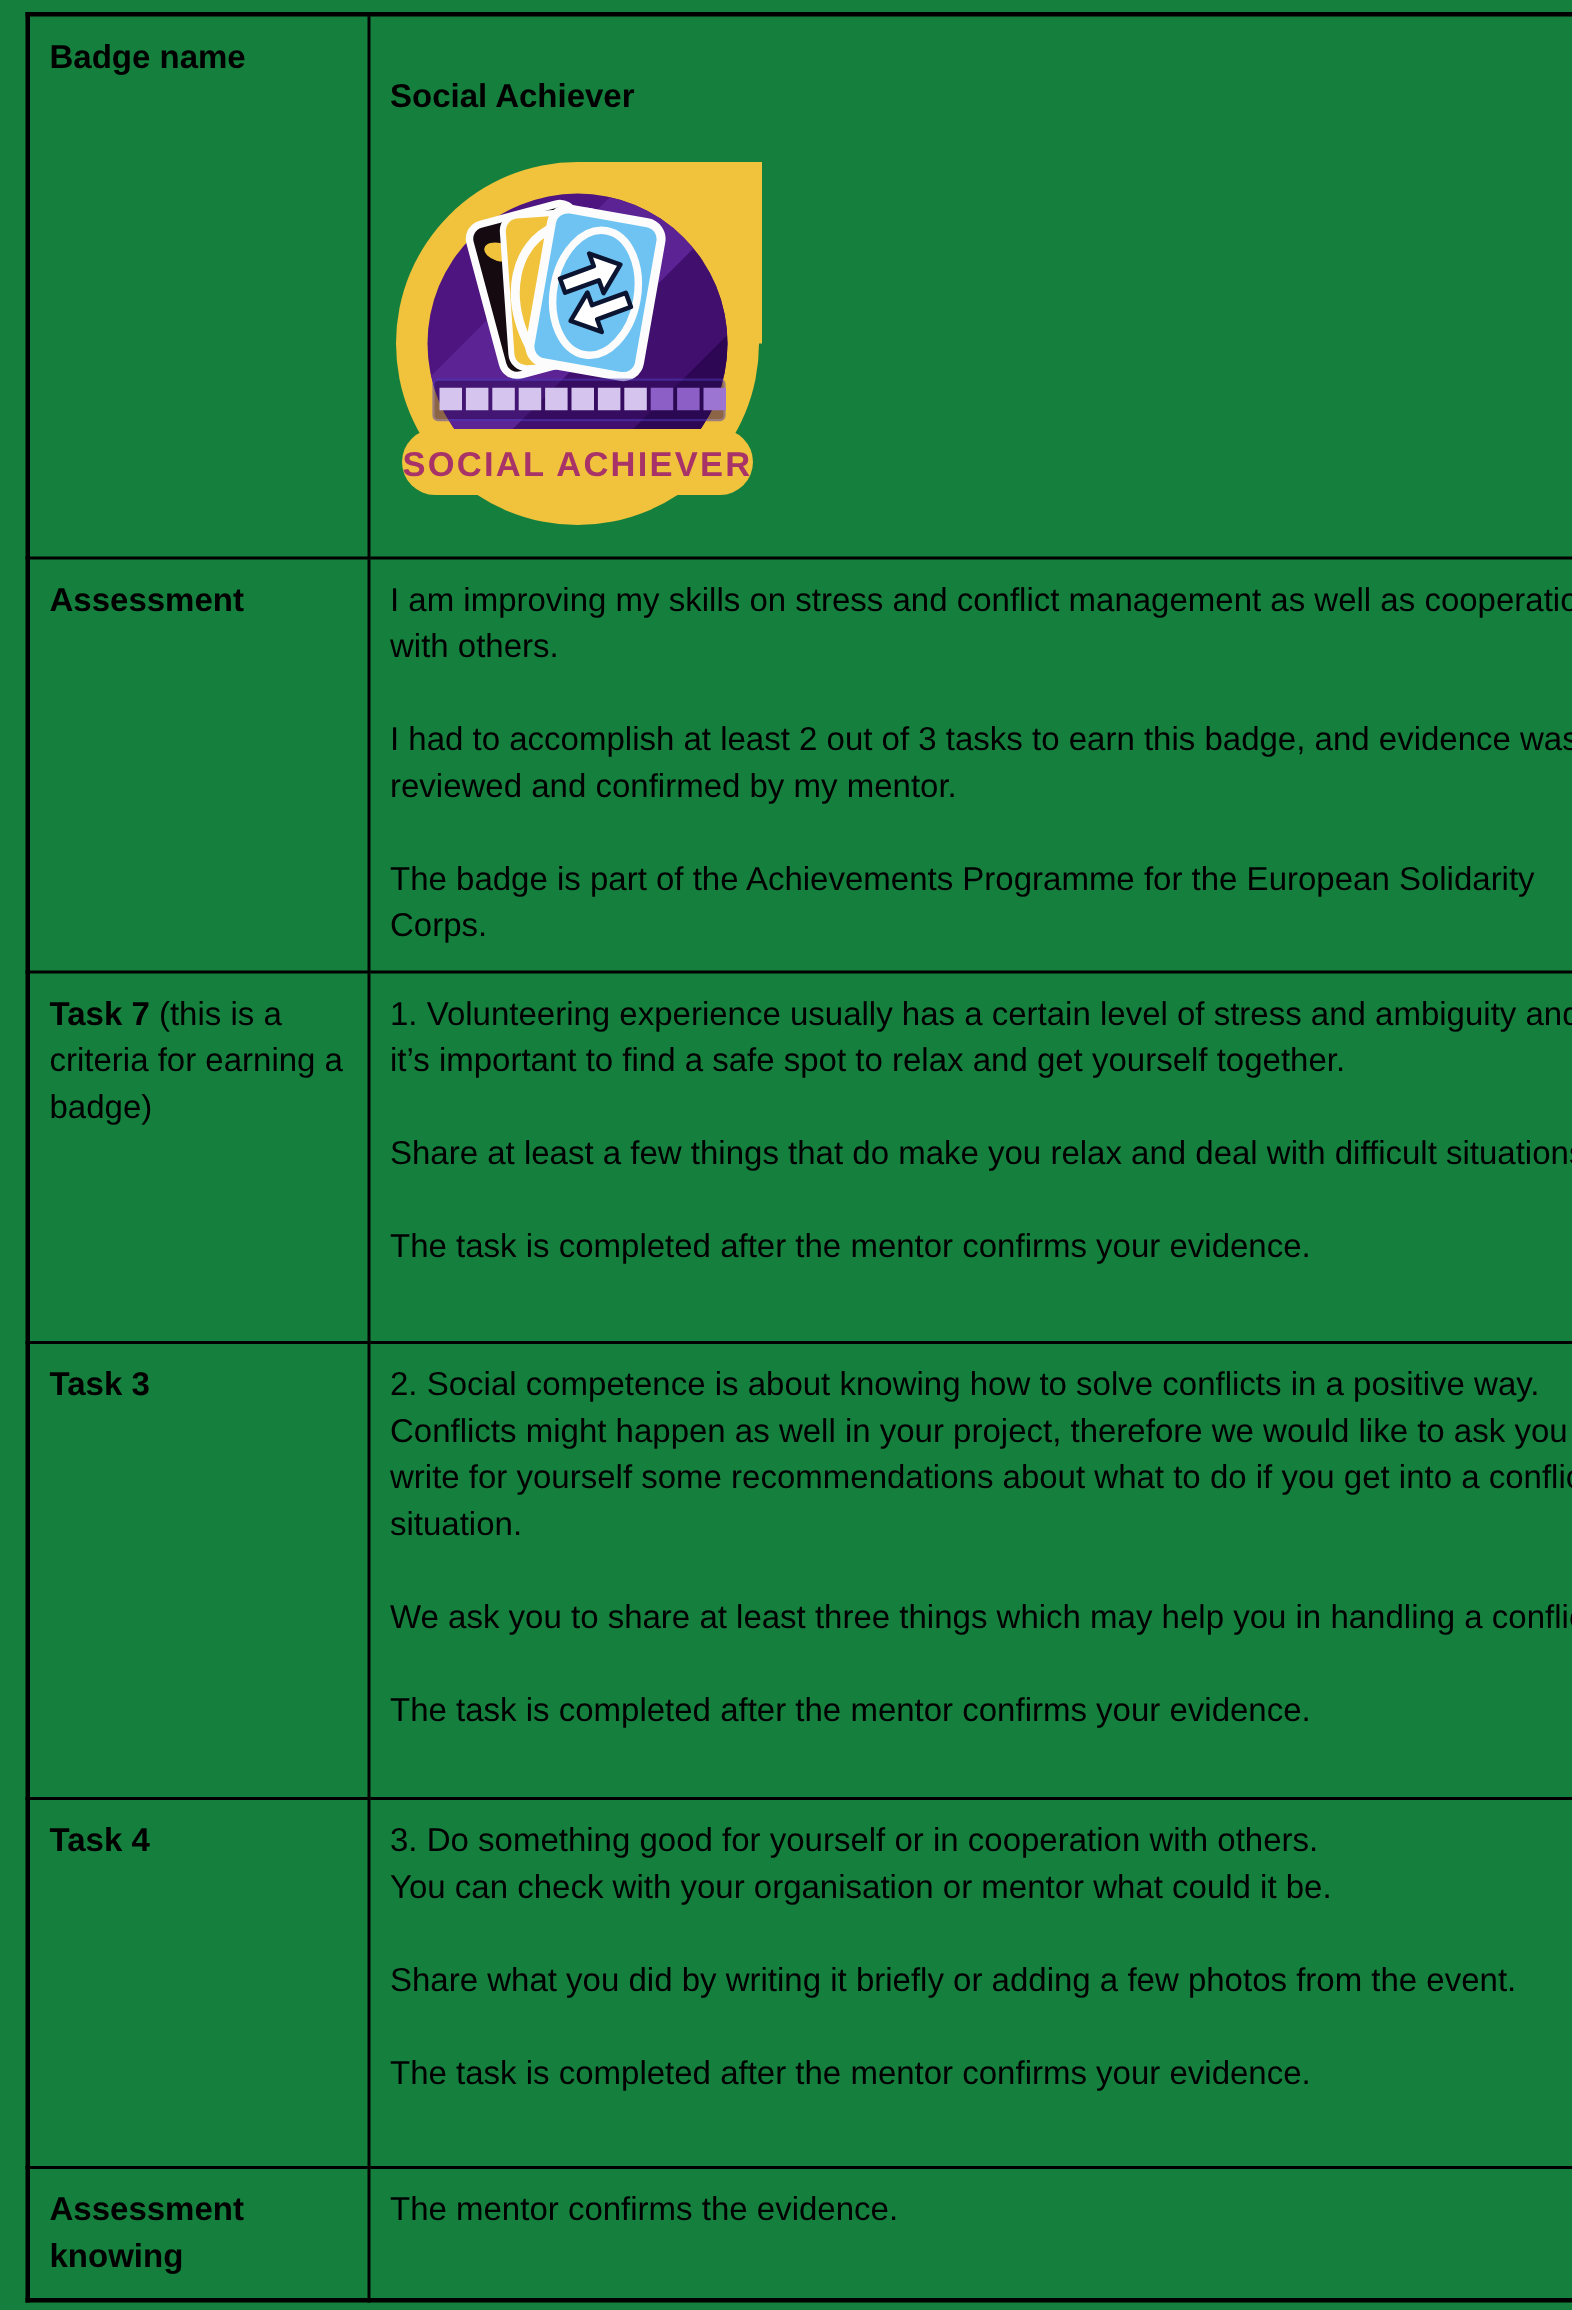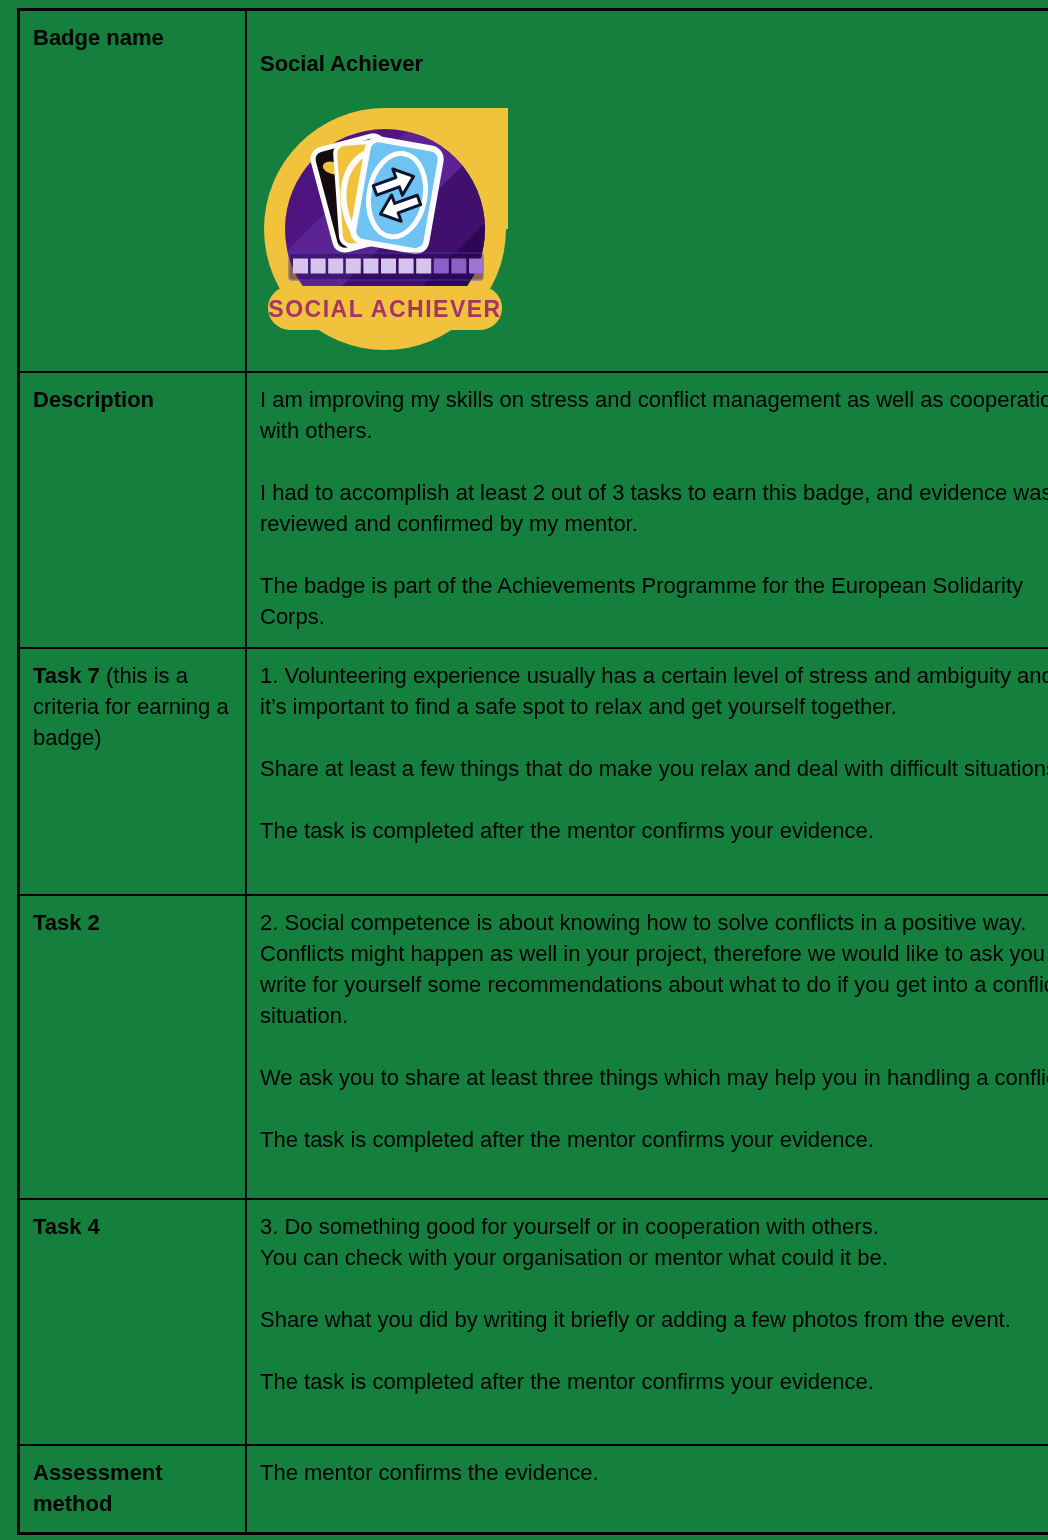--- a/index.html
+++ b/index.html
@@ -128,21 +128,21 @@
               <rect x="7" y="179" width="234" height="44" rx="22" fill="#F1C23C"></rect>
               <text x="124" y="210" text-anchor="middle" font-size="23" font-weight="bold" fill="#A73368" letter-spacing="1.5" font-family="Liberation Sans, sans-serif">SOCIAL ACHIEVER</text>
             </g>
           </svg>
         </div>
       </td>
     </tr>
 
     <tr style="height:276px;">
       <td class="label-cell">
-        <span>Description</span>
+        <span>Assessment</span>
       </td>
       <td class="content-cell">
         <p class="para">I am improving my skills on stress and conflict management as well as cooperation with others.</p>
         <p class="para">I had to accomplish at least 2 out of 3 tasks to earn this badge, and evidence was reviewed and confirmed by my mentor.</p>
         <p class="para">The badge is part of the Achievements Programme for the European Solidarity Corps.</p>
       </td>
     </tr>
 
     <tr style="height:247px;">
       <td class="label-cell">
@@ -150,21 +150,21 @@
       </td>
       <td class="content-cell">
         <p class="para">1. Volunteering experience usually has a certain level of stress and ambiguity and it’s important to find a safe spot to relax and get yourself together.</p>
         <p class="para">Share at least a few things that do make you relax and deal with difficult situations.</p>
         <p class="para">The task is completed after the mentor confirms your evidence.</p>
       </td>
     </tr>
 
     <tr style="height:304px;">
       <td class="label-cell">
-        <span>Task 2</span>
+        <span>Task 3</span>
       </td>
       <td class="content-cell">
         <p class="para">2. Social competence is about knowing how to solve conflicts in a positive way. Conflicts might happen as well in your project, therefore we would like to ask you to write for yourself some recommendations about what to do if you get into a conflict situation.</p>
         <p class="para">We ask you to share at least three things which may help you in handling a conflict.</p>
         <p class="para">The task is completed after the mentor confirms your evidence.</p>
       </td>
     </tr>
 
     <tr style="height:246px;">
       <td class="label-cell">
@@ -175,21 +175,21 @@
               <span style="display:block">3. Do something good for yourself or in cooperation with others.</span>
               <span style="display:block">You can check with your organisation or mentor what could it be.</span>
             </p>
         <p class="para">Share what you did by writing it briefly or adding a few photos from the event.</p>
         <p class="para">The task is completed after the mentor confirms your evidence.</p>
       </td>
     </tr>
 
     <tr style="height:89px;">
       <td class="label-cell">
-        <span>Assessment method</span>
+        <span>Assessment knowing</span>
       </td>
       <td class="content-cell">
         <p class="para">The mentor confirms the evidence.</p>
       </td>
     </tr>
   </tbody>
     </table>
 </div>
 
 </body></html>

